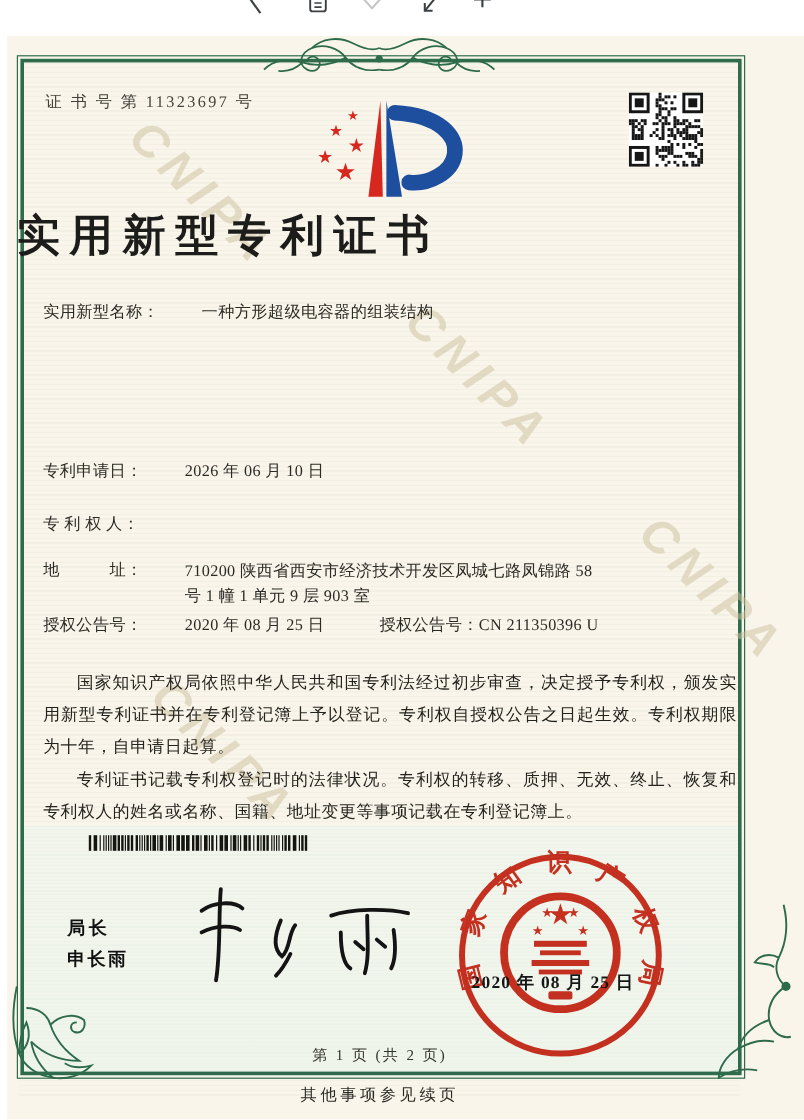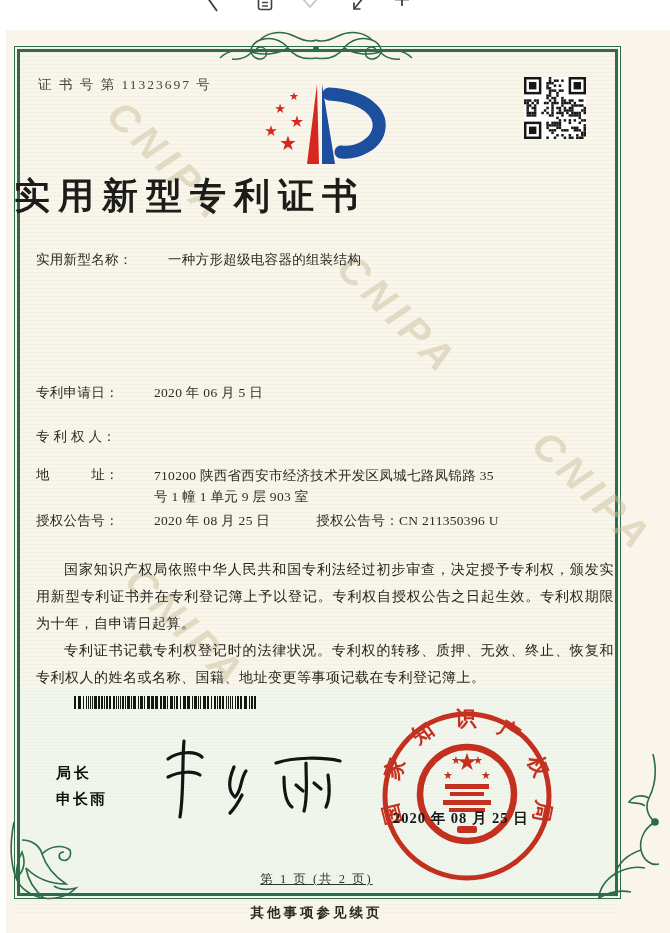--- a/index.html
+++ b/index.html
@@ -53,23 +53,23 @@
   .signer-title{position:absolute;left:50px;top:734px;font-family:"Liberation Sans",sans-serif;
                 font-weight:bold;font-size:15px;letter-spacing:3px;color:#111;}
   .signer-name{position:absolute;left:50px;top:760px;font-family:"Liberation Sans",sans-serif;
                font-weight:bold;font-size:15px;letter-spacing:2px;color:#111;}
   .sig{position:absolute;left:132px;top:703px;}
   .seal{position:absolute;left:363px;top:670px;mix-blend-mode:multiply;opacity:0.95;}
   .sealtxt{font-family:"Liberation Serif",serif;font-weight:bold;font-size:21px;fill:#cf2716;}
   .sealdate{position:absolute;left:387px;top:779px;font-size:14.5px;font-weight:bold;
             letter-spacing:1px;color:#161616;z-index:6;}
   .pageinfo{position:absolute;left:8px;top:841px;width:605px;text-align:center;
-            font-size:12.5px;letter-spacing:2px;color:#33332d;text-decoration:underline;}
+            font-size:12.5px;letter-spacing:2px;color:#33332d;}
   .contnote{position:absolute;left:8px;top:874px;width:605px;text-align:center;
-            font-size:13.5px;letter-spacing:3px;color:#2a2a24;font-weight:bold;}
+            font-size:13.5px;letter-spacing:3px;color:#2a2a24;font-weight:normal;}
 </style>
 </head>
 <body>
 
 <div class="topbar">
   <span class="tbi" style="left:204px;top:-6px">
     <svg width="16" height="20" viewBox="0 0 16 20">
         <line x1="3" y1="3" x2="13" y2="17" stroke="#3c4043" stroke-width="1.8"></line>
       </svg>
   </span>
@@ -350,29 +350,29 @@
   </svg>
 
   <div class="title">实用新型专利证书</div>
 
   <div class="row" style="top:220px">
     <span class="lab" style="width:132px">实用新型名称：</span>
     <span class="val">一种方形超级电容器的组装结构</span>
   </div>
   <div class="row" style="top:353px">
     <span class="lab">专利申请日：</span>
-    <span class="val">2020 年 06 月 5 日</span>
+    <span class="val">2026 年 06 月 10 日</span>
   </div>
   <div class="row" style="top:397px">
     <span class="lab">专 利 权 人：</span>
   </div>
   <div class="row" style="top:435px">
     <span class="lab">地　　　址：</span>
     <span class="val">
-      <span class="vline">710200 陕西省西安市经济技术开发区凤城七路凤锦路 35</span>
+      <span class="vline">710200 陕西省西安市经济技术开发区凤城七路凤锦路 58</span>
       <span class="vline">号 1 幢 1 单元 9 层 903 室</span>
     </span>
   </div>
   <div class="row" style="top:481px">
     <span class="lab">授权公告号：</span>
     <span class="val" style="flex:none">2020 年 08 月 25 日</span>
     <span class="lab" style="width:auto;margin-left:46px">授权公告号：</span>
     <span class="val" style="flex:none">CN 211350396 U</span>
   </div>
 

